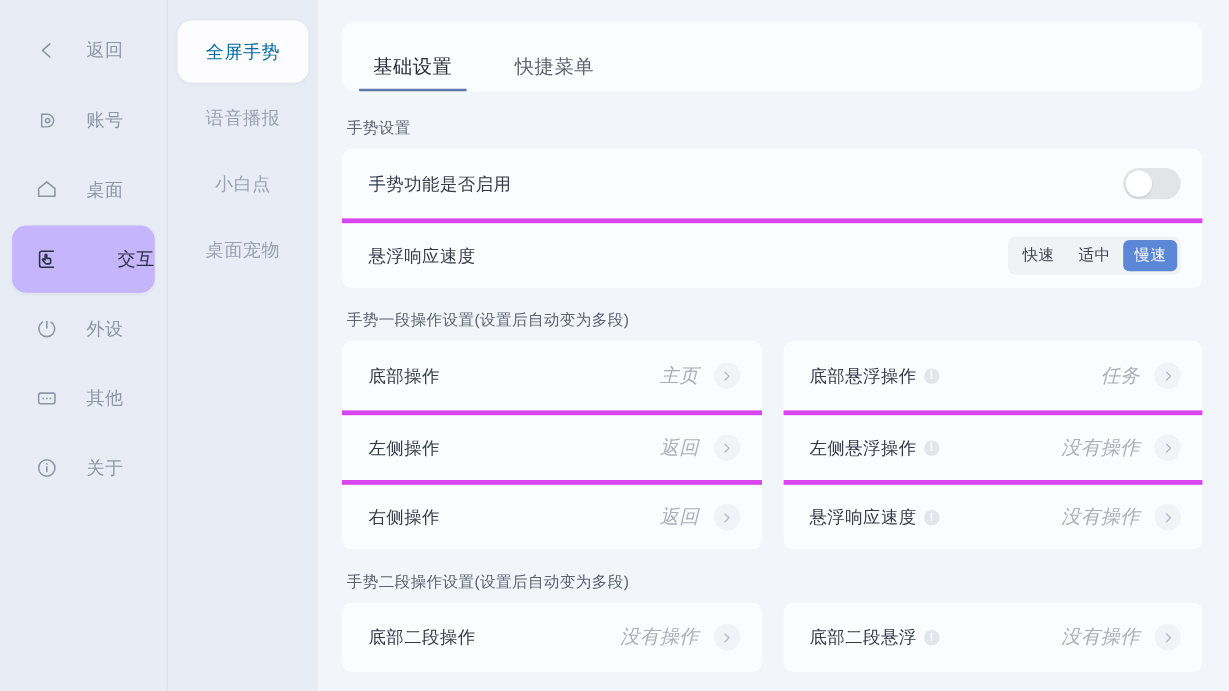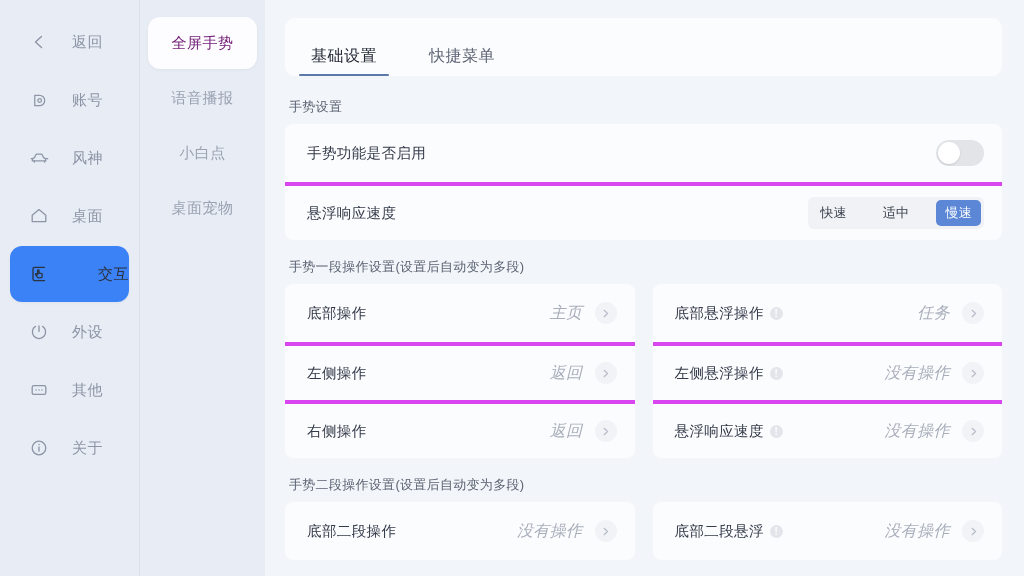--- a/index.html
+++ b/index.html
@@ -35,21 +35,21 @@
     width: 22px; height: 22px;
     display: flex; align-items: center; justify-content: center;
     color: #8d95a6;
     flex: 0 0 22px;
   }
   .nav-item .lbl {
     font-size: 15px;
     color: #8d95a6;
     letter-spacing: .5px;
   }
-  .nav-item.active { background: #3b82f6; box-shadow: 0 1px 3px rgba(60,70,100,.06); gap: 48px; }
+  .nav-item.active { background: #c4b5fd; box-shadow: 0 1px 3px rgba(60,70,100,.06); gap: 48px; }
   .nav-item.active .ico { color: #2b3240; }
   .nav-item.active .lbl { color: #2b3240; }
   .nav-item.back { margin-top: 2px; }
 
   
   .nav-secondary {
     width: 125px; height: 576px;
     background: #e8ecf4;
     padding-top: 14px;
     flex: 0 0 125px;
@@ -59,21 +59,21 @@
     margin: 3px 8px;
     border-radius: 12px;
     display: flex; align-items: center; justify-content: center;
     font-size: 15px;
     color: #9aa2b2;
     cursor: pointer;
     letter-spacing: .5px;
   }
   .sub-item.active {
     background: #fdfdff;
-    color: #701a75;
+    color: #0369a1;
     box-shadow: 0 1px 3px rgba(60,70,100,.06);
   }
 
   
   .main {
     flex: 1 1 auto;
     height: 576px;
     background: #f2f5f9;
     padding: 18px 22px 0 20px;
     overflow: hidden;
@@ -160,21 +160,21 @@
     background: #ffffff;
     box-shadow: 0 1px 2px rgba(0,0,0,.12);
   }
 
   
   .segmented {
     display: flex;
     background: #f0f2f5;
     border-radius: 6px;
     padding: 3px;
-    gap: 18px;
+    gap: 2px;
   }
   .seg {
     font-size: 13px;
     color: #3b424f;
     padding: 4px 9px;
     border-radius: 5px;
     cursor: pointer;
     letter-spacing: .3px;
   }
   .seg.active { background: #5b87d6; color: #ffffff; }
@@ -218,30 +218,20 @@
     <div class="nav-item">
       <span class="ico">
         <svg width="19" height="19" viewBox="0 0 20 20" fill="none" stroke="currentColor" stroke-width="1.3" stroke-linecap="round" stroke-linejoin="round">
             <path d="M5 4.5h5a5.5 5.5 0 0 1 0 11H5z"></path>
             <circle cx="10.2" cy="10" r="1.9"></circle>
           </svg>
       </span>
       <span class="lbl">账号</span>
     </div>
 
-    <div class="nav-item">
-      <span class="ico">
-        <svg width="21" height="21" viewBox="0 0 22 22" fill="none" stroke="currentColor" stroke-width="1.3" stroke-linecap="round" stroke-linejoin="round">
-            <path d="M3.5 13.5v-1.2c0-.6.3-1.1.8-1.4l1.4-.8 1.2-2.6c.3-.6.9-1 1.6-1h4c.7 0 1.3.4 1.6 1l1.2 2.6 1.4.8c.5.3.8.8.8 1.4v1.2z"></path>
-            <path d="M2.4 11.2h1.3M18.3 11.2h1.3"></path>
-            <path d="M5.6 13.5v1.4M16.4 13.5v1.4"></path>
-          </svg>
-      </span>
-      <span class="lbl">风神</span>
-    </div>
 
     <div class="nav-item">
       <span class="ico">
         <svg width="20" height="20" viewBox="0 0 20 20" fill="none" stroke="currentColor" stroke-width="1.3" stroke-linecap="round" stroke-linejoin="round">
             <path d="M3.2 9.2 10 3.6l6.8 5.6v6.4H3.2z"></path>
           </svg>
       </span>
       <span class="lbl">桌面</span>
     </div>
 

